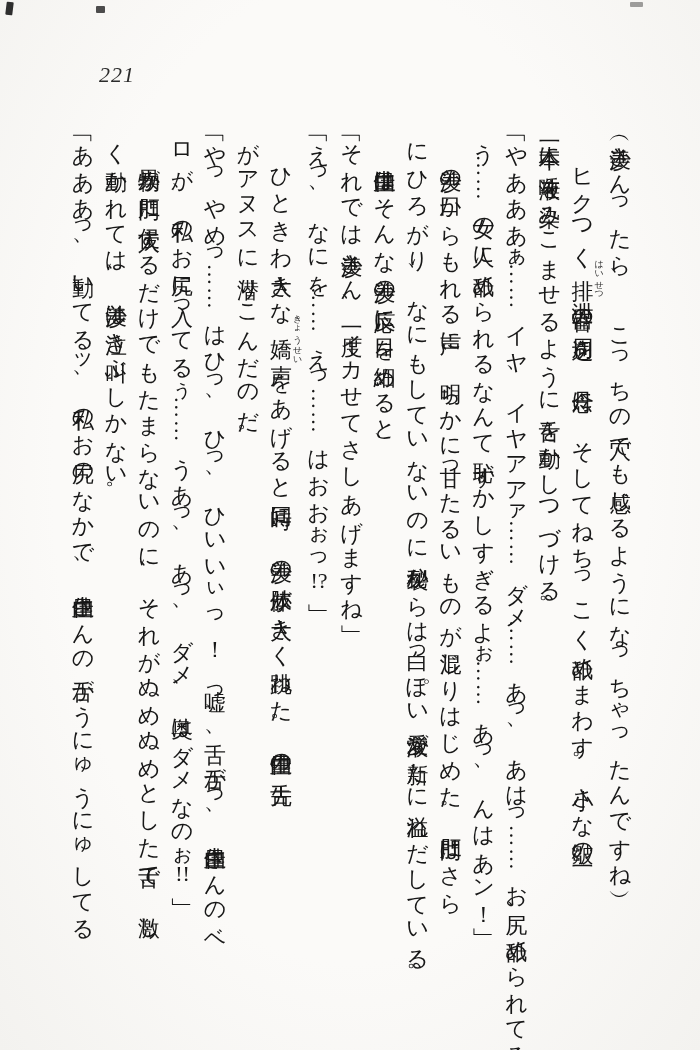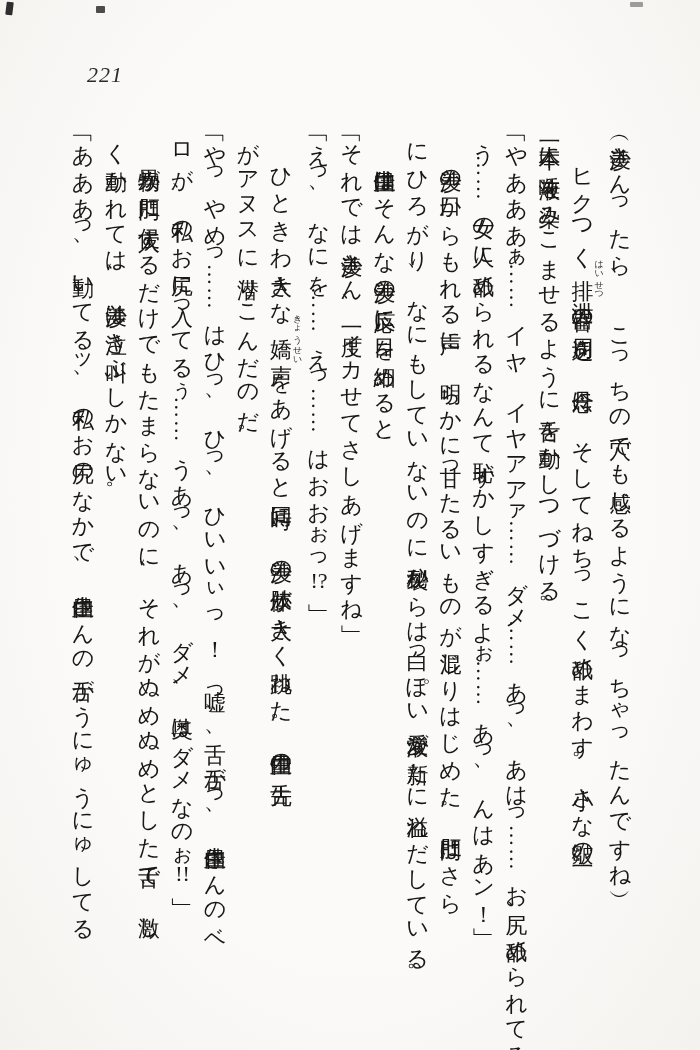--- a/index.html
+++ b/index.html
@@ -14,21 +14,21 @@
     font-family: "Liberation Serif", "DejaVu Serif", serif;
   }
   .page {
     position: relative;
     width: 700px;
     height: 1050px;
     background: radial-gradient(ellipse at 50% 45%, #fbfaf8 60%, #f3f2ef 100%);
   }
   .page-number {
     position: absolute;
-    left: 87px;
+    left: 99px;
     top: 62px;
     font-size: 22px;
     font-style: italic;
     letter-spacing: 1px;
     color: #2b2b2b;
   }
   .text-columns {
     position: absolute;
     top: 128px;
     right: 63px;

